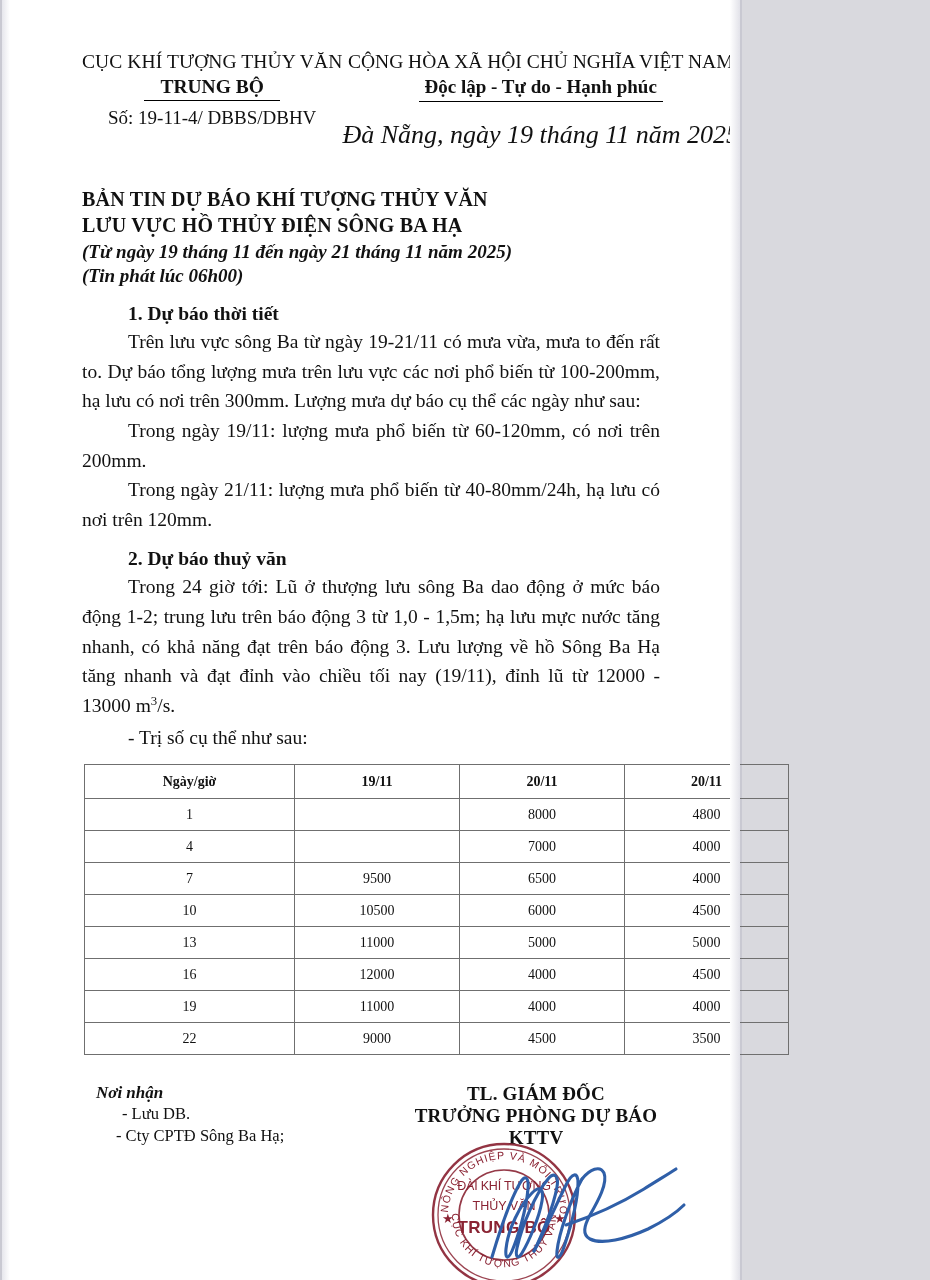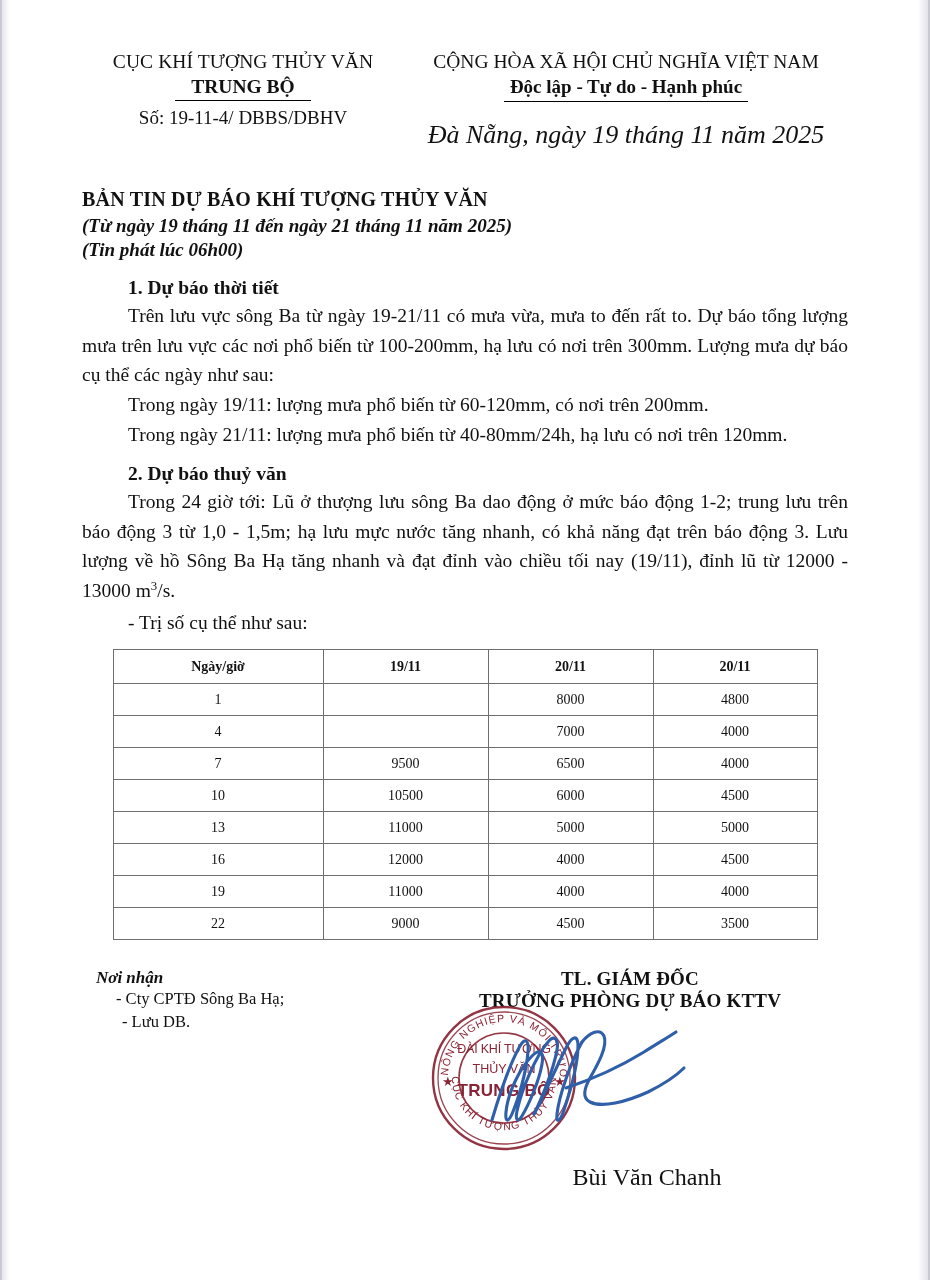--- a/index.html
+++ b/index.html
@@ -11,21 +11,21 @@
   body {
     width: 930px;
     height: 1280px;
     overflow: hidden;
     font-family: "Liberation Serif", "DejaVu Serif", serif;
     color: #111111;
   }
   .page {
     position: relative;
     box-sizing: border-box;
-    width: 930px;
+    width: 742px;
     height: 1280px;
     background: #ffffff;
     border-left: 2px solid #c9c9d2;
     border-right: 2px solid #c9c9d2;
     padding: 42px 80px 0 80px;
   }
   .page::before {
     content: "";
     position: absolute;
     left: 0; top: 0; bottom: 0;
@@ -261,20 +261,21 @@
     </div>
     <div class="hdr-right">
       <div class="nation">CỘNG HÒA XÃ HỘI CHỦ NGHĨA VIỆT NAM</div>
       <div class="motto">Độc lập - Tự do - Hạnh phúc</div>
       <div class="place-date">Đà Nẵng, ngày 19 tháng 11 năm 2025</div>
     </div>
   </div>
 
   <div class="titles">
     <div class="title-main">BẢN TIN DỰ BÁO KHÍ TƯỢNG THỦY VĂN</div>
+    <div class="title-sub">LƯU VỰC HỒ THỦY ĐIỆN SÔNG BA HẠ</div>
     <div class="title-range">(Từ ngày 19 tháng 11 đến ngày 21 tháng 11 năm 2025)</div>
     <div class="title-issue">(Tin phát lúc 06h00)</div>
   </div>
 
   <div class="section-head">1. Dự báo thời tiết</div>
   <div class="para">Trên lưu vực sông Ba từ ngày 19-21/11 có mưa vừa, mưa to đến rất to. Dự báo tổng lượng mưa trên lưu vực các nơi phổ biến từ 100-200mm, hạ lưu có nơi trên 300mm. Lượng mưa dự báo cụ thể các ngày như sau:</div>
   <div class="para tight">Trong ngày 19/11: lượng mưa phổ biến từ 60-120mm, có nơi trên 200mm.</div>
   <div class="para tight">Trong ngày 21/11: lượng mưa phổ biến từ 40-80mm/24h, hạ lưu có nơi trên 120mm.</div>
 
   <div class="section-head">2. Dự báo thuỷ văn</div>
@@ -347,22 +348,22 @@
             <td>3500</td>
           </tr>
       </tbody>
     </table>
   </div>
 
   <div class="footer">
 
     <div class="recipients">
       <div class="recip-title">Nơi nhận</div>
+      <div class="recip-item i2">- Lưu DB.</div>
       <div class="recip-item">- Cty CPTĐ Sông Ba Hạ;</div>
-      <div class="recip-item i2">- Lưu DB.</div>
     </div>
 
     <div class="signature">
       <div class="sig-role1">TL. GIÁM ĐỐC</div>
       <div class="sig-role2">TRƯỞNG PHÒNG DỰ BÁO KTTV</div>
 
       <div class="sig-area">
 
         <div class="seal">
           <svg width="148" height="148" viewBox="0 0 148 148" aria-hidden="true">

